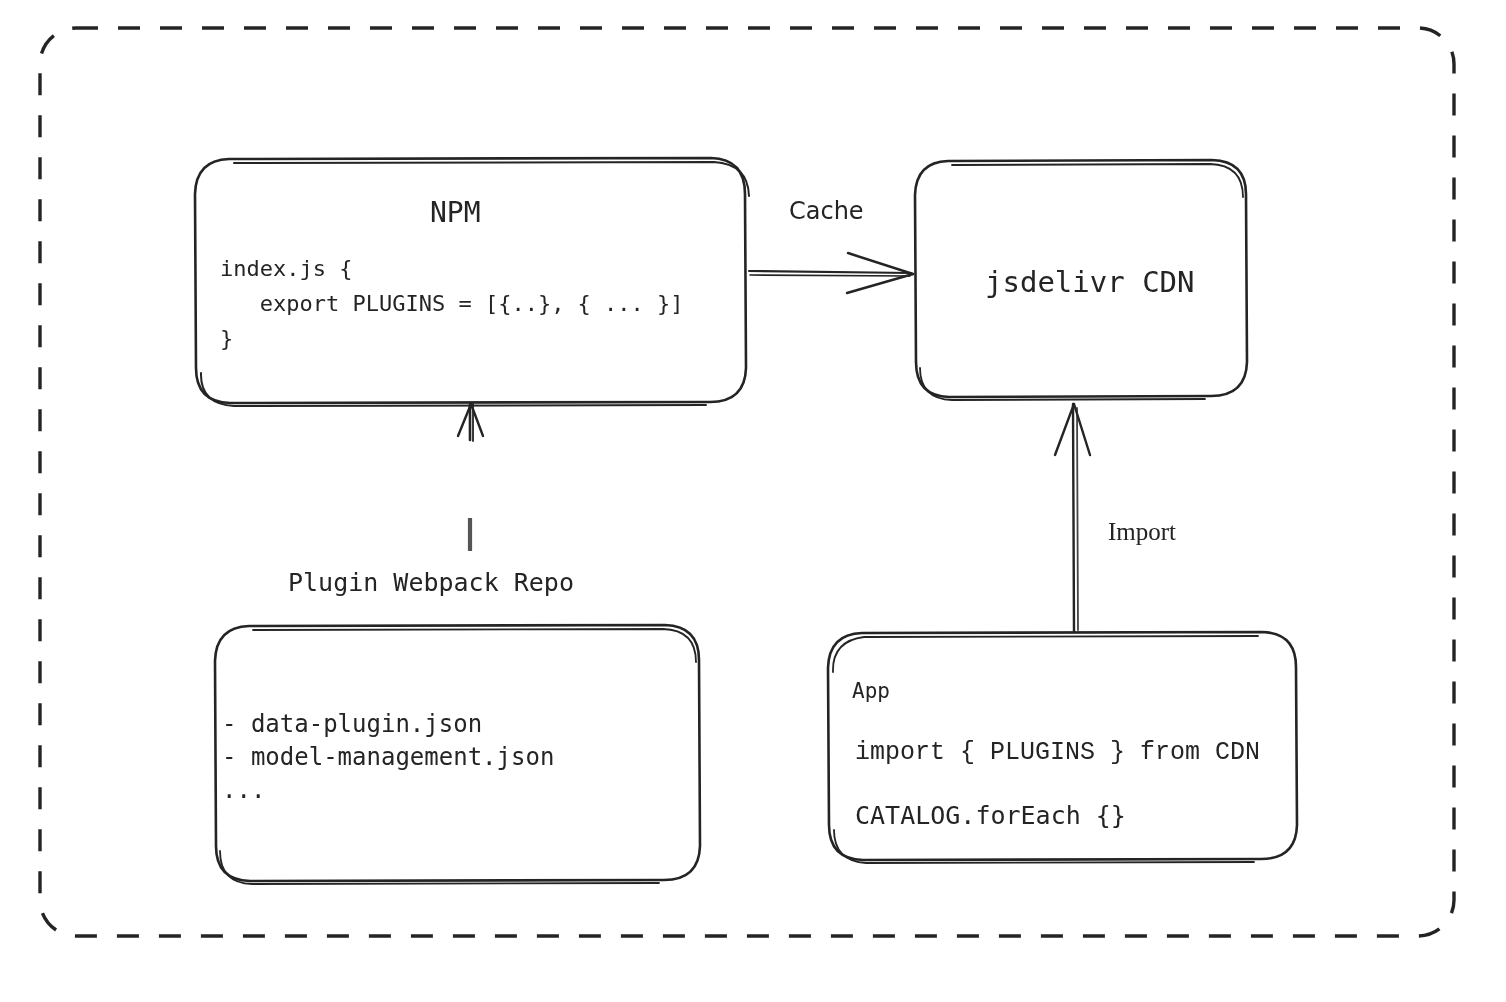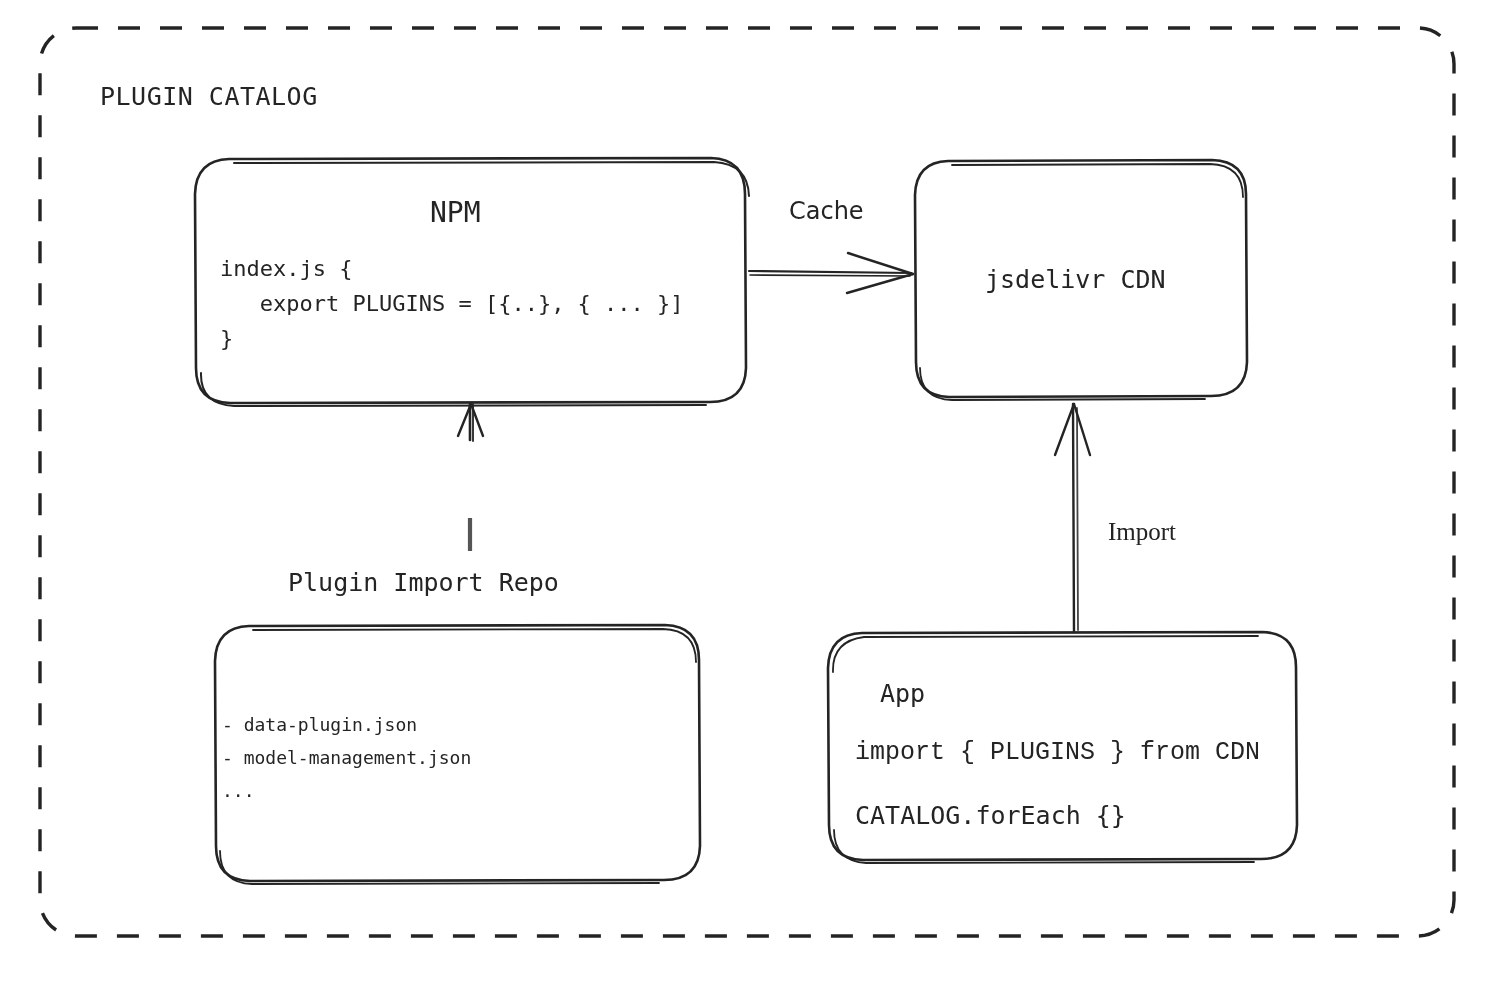--- a/index.html
+++ b/index.html
@@ -40,21 +40,21 @@
   }
   .npm-code {
     left: 220px;
     top: 251px;
     font-size: 22px;
     line-height: 35px;
   }
   .cdn-title {
     left: 985px;
     top: 265px;
-    font-size: 25px;
+    font-size: 29px;
     text-align: right;
   }
   .cache-label {
     left: 789px;
     top: 197px;
     font-size: 24px;
     font-family: "DejaVu Sans", "Liberation Sans", sans-serif;
     text-align: right;
   }
   .webpack-label {
@@ -65,33 +65,33 @@
     text-align: center;
   }
   .repo-label {
     left: 288px;
     top: 568px;
     font-size: 25px;
   }
   .repo-list {
     left: 222px;
     top: 708px;
-    font-size: 18px;
+    font-size: 24px;
     line-height: 33px;
   }
   .import-label {
     left: 1108px;
     top: 518px;
     font-size: 25px;
     font-family: Liberation Serif, serif;
   }
   .app-title {
-    left: 880px;
+    left: 852px;
     top: 679px;
-    font-size: 25px;
+    font-size: 21px;
   }
   .app-line1 {
     left: 855px;
     top: 738px;
     font-size: 25px;
     font-family: Liberation Mono, monospace;
   }
   .app-line2 {
     left: 855px;
     top: 801px;
@@ -147,33 +147,32 @@
     </g>
 
     <g>
       <path d="M 1073 404 L 1074 632" fill="none" stroke="#242424" stroke-width="2.4" stroke-linecap="round"></path>
       <path d="M 1077 408 L 1078 630" fill="none" stroke="#444444" stroke-width="1.8" stroke-linecap="round"></path>
       <path d="M 1055 455 L 1074 404" fill="none" stroke="#242424" stroke-width="2.4" stroke-linecap="round"></path>
       <path d="M 1074 404 L 1090 455" fill="none" stroke="#242424" stroke-width="2.4" stroke-linecap="round"></path>
     </g>
   </svg>
 
-  <div class="txt group-title">PLUGIN CATALOG</div>
 
   <div class="txt npm-title">NPM</div>
   <div class="txt npm-code">index.js {
    export PLUGINS = [{..}, { ... }]
 }</div>
 
   <div class="txt cdn-title">jsdelivr CDN</div>
 
   <div class="txt cache-label">Cache</div>
 
 
-  <div class="txt repo-label">Plugin Import Repo</div>
+  <div class="txt repo-label">Plugin Webpack Repo</div>
   <div class="txt repo-list">- data-plugin.json
 - model-management.json
 ...</div>
 
   <div class="txt import-label">Import</div>
 
   <div class="txt app-title">App</div>
   <div class="txt app-line1">import { PLUGINS } from CDN</div>
   <div class="txt app-line2">CATALOG.forEach {}</div>
 

